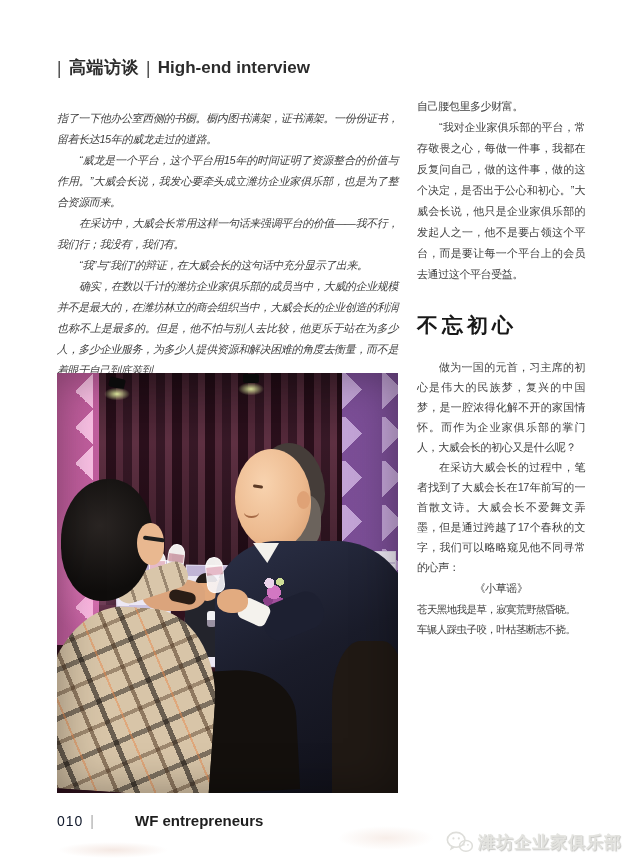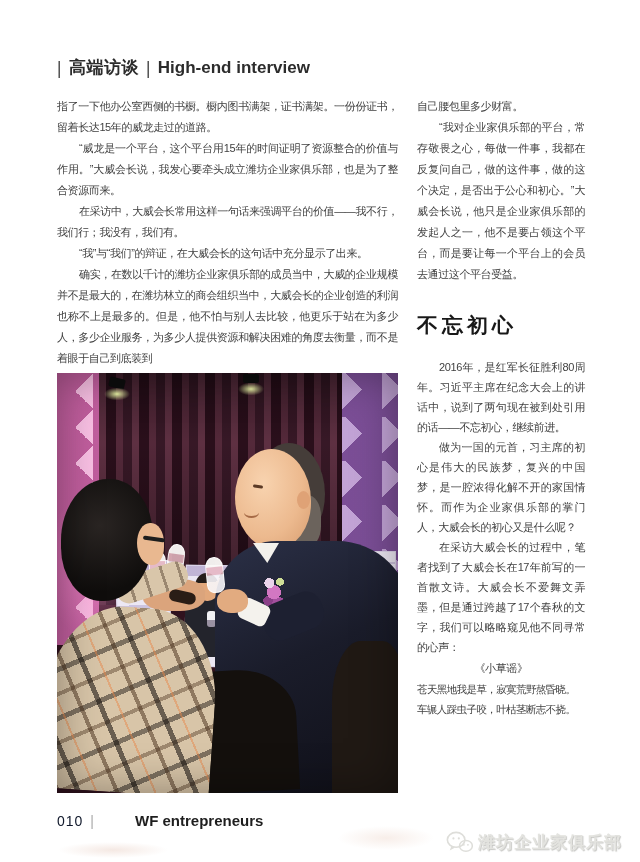--- a/index.html
+++ b/index.html
@@ -6,21 +6,21 @@
   .page{position:relative;width:640px;height:862px;background:#ffffff;overflow:hidden;
         font-family:"Liberation Sans","DejaVu Sans",sans-serif;color:#3f3f3f;}
 
   
   .header{position:absolute;left:57px;top:56px;display:flex;align-items:baseline;gap:7px;
           font-size:17px;font-weight:700;color:#2c2c2c;letter-spacing:.5px;}
   .hbar{font-weight:400;color:#444;transform:scaleY(1.1);}
   .hen{letter-spacing:0;}
 
   
-  .col-left{position:absolute;left:57px;top:96px;width:341px;}
+  .col-left{position:absolute;left:57px;top:108px;width:341px;font-style:italic;}
   .col-left p{margin:0;font-size:11px;line-height:21px;letter-spacing:-0.4px;
               text-align:justify;text-indent:2em;}
   .col-left p.cont{text-indent:0;}
 
   .col-right{position:absolute;left:417px;top:96px;width:168px;}
   .col-right p{margin:0;font-size:11px;line-height:21px;letter-spacing:-0.4px;
                text-align:justify;text-indent:2em;}
   .col-right p.cont{text-indent:0;}
   .section-heading{margin:26px 0 18px 0;font-size:21px;font-weight:900;color:#181818;
                    letter-spacing:4px;transform:scaleY(.96);transform-origin:left;}
@@ -205,21 +205,20 @@
     <div class="ph-woman-hair"></div>
     <div class="ph-woman-face"></div>
     <div class="ph-woman-glasses"></div>
     <div class="ph-vignette"></div>
   </figure>
 
   <section class="col-right">
     <p class="cont">自己腰包里多少财富。</p>
     <p>“我对企业家俱乐部的平台，常存敬畏之心，每做一件事，我都在反复问自己，做的这件事，做的这个决定，是否出于公心和初心。”大威会长说，他只是企业家俱乐部的发起人之一，他不是要占领这个平台，而是要让每一个平台上的会员去通过这个平台受益。</p>
     <h2 class="section-heading">不忘初心</h2>
-    <p class="sec">2016年，是红军长征胜利80周年。习近平主席在纪念大会上的讲话中，说到了两句现在被到处引用的话——不忘初心，继续前进。</p>
     <p class="sec">做为一国的元首，习主席的初心是伟大的民族梦，复兴的中国梦，是一腔浓得化解不开的家国情怀。而作为企业家俱乐部的掌门人，大威会长的初心又是什么呢？</p>
     <p class="sec">在采访大威会长的过程中，笔者找到了大威会长在17年前写的一首散文诗。大威会长不爱舞文弄墨，但是通过跨越了17个春秋的文字，我们可以略略窥见他不同寻常的心声：</p>
     <p class="sec poem-title">《小草谣》</p>
     <p class="sec poem-line">苍天黑地我是草，寂寞荒野熬昏晓。</p>
     <p class="sec poem-line">车辗人踩虫子咬，叶枯茎断志不挠。</p>
   </section>
 
   <footer class="footer">
     <span class="pg">010</span>
     <span class="fbar">|</span>

